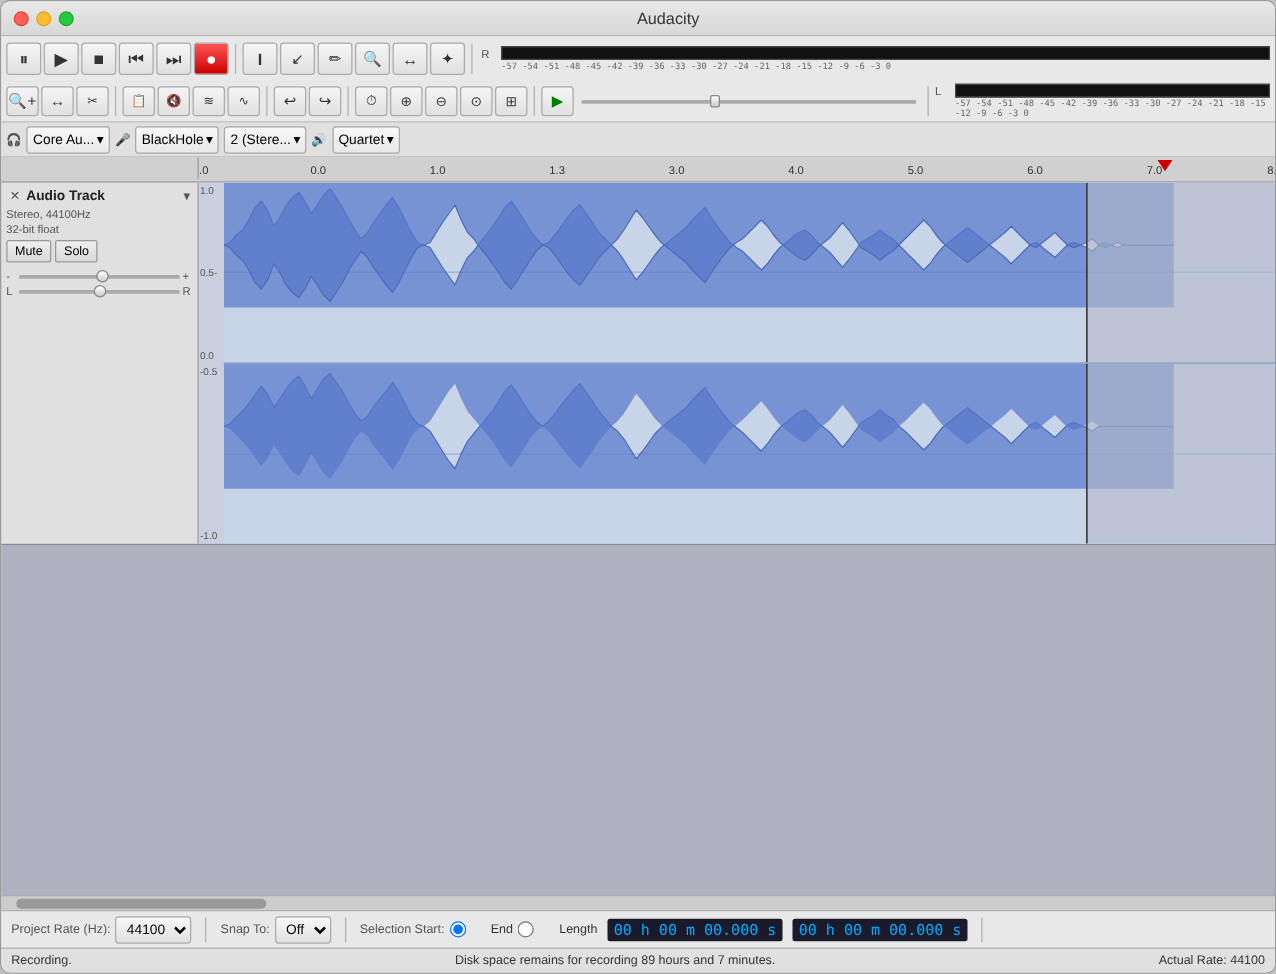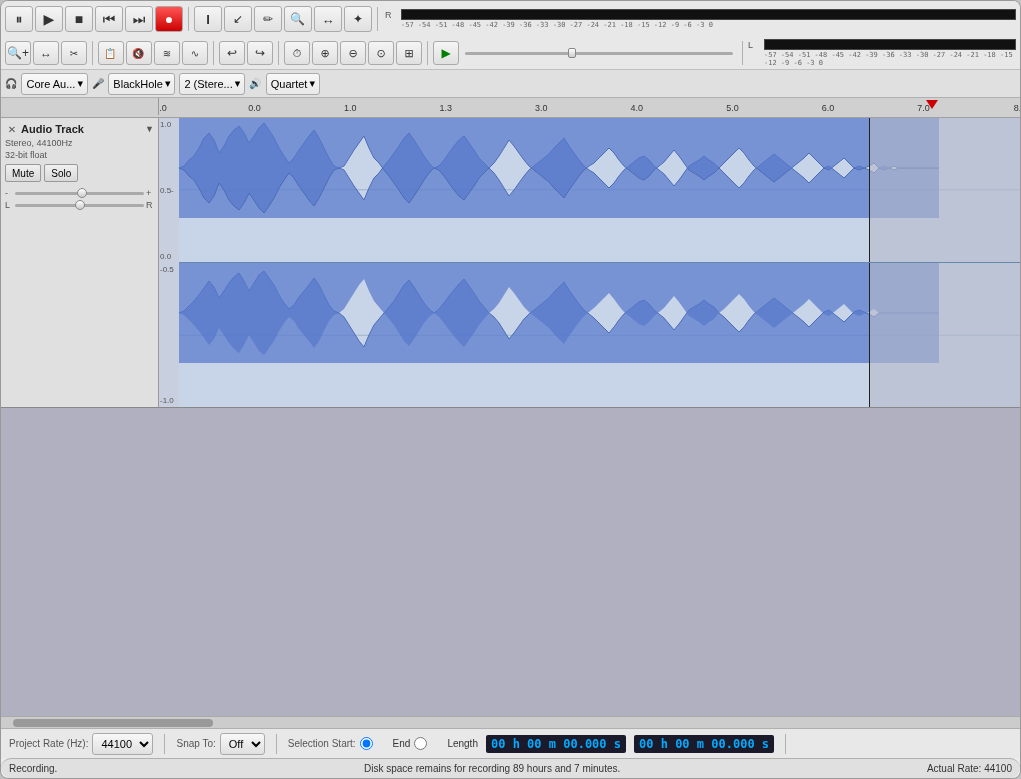--- a/index.html
+++ b/index.html
@@ -284,21 +284,21 @@
       align-items: center;
       gap: 4px;
     }
     .status-label {
       font-size: 10px;
       color: #555;
     }
     .time-display {
       font-size: 12px;
       color: #00aaff;
-      font-weight: bold;
+      font-weight: normal;
       background: #1a1a2a;
       padding: 2px 5px;
       border-radius: 2px;
       font-family: monospace;
     }
     .rate-dropdown {
       height: 22px;
       background: linear-gradient(to bottom, #f8f8f8, #e0e0e0);
       border: 1px solid #aaa;
       border-radius: 3px;
@@ -308,21 +308,20 @@
     
     .status-text-bar {
       height: 20px;
       background: #e0e0e0;
       border-top: 1px solid #b0b0b0;
       display: flex;
       align-items: center;
       padding: 0 8px;
       justify-content: space-between;
       flex-shrink: 0;
-      border-radius: 10px;
     }
     .status-msg {
       font-size: 10px;
       color: #333;
     }
     .actual-rate {
       font-size: 10px;
       color: #333;
     }
     
@@ -350,20 +349,28 @@
       cursor: pointer;
       font-size: 11px;
       color: #333;
     }
   </style>
 </head>
 <body>
 
 <div class="window">
 
+  <div class="title-bar">
+    <div class="traffic-lights">
+      <div class="traffic-light tl-close"></div>
+      <div class="traffic-light tl-min"></div>
+      <div class="traffic-light tl-max"></div>
+    </div>
+    <div class="title-text">Audacity</div>
+  </div>
 
   <div class="toolbar-container">
 
     <div class="toolbar-row">
 
       <div class="toolbar-btn">⏸</div>
       <div class="toolbar-btn" style="background:linear-gradient(to bottom,#f5f5f5,#e0e0e0)">▶</div>
       <div class="toolbar-btn">■</div>
       <div class="toolbar-btn">⏮</div>
       <div class="toolbar-btn">⏭</div>

